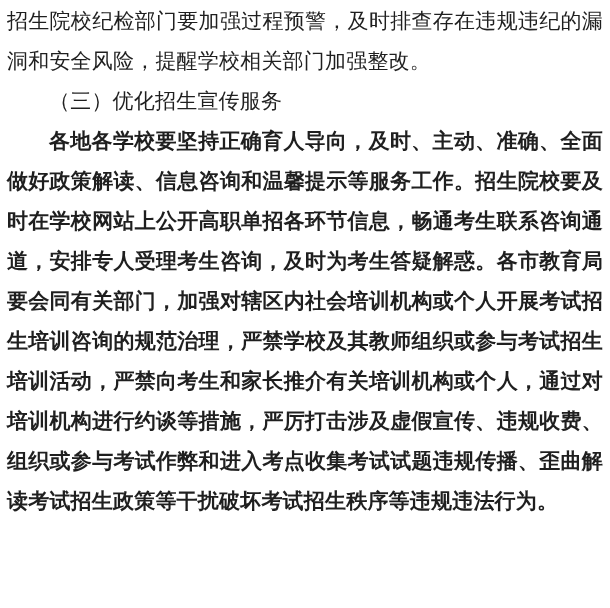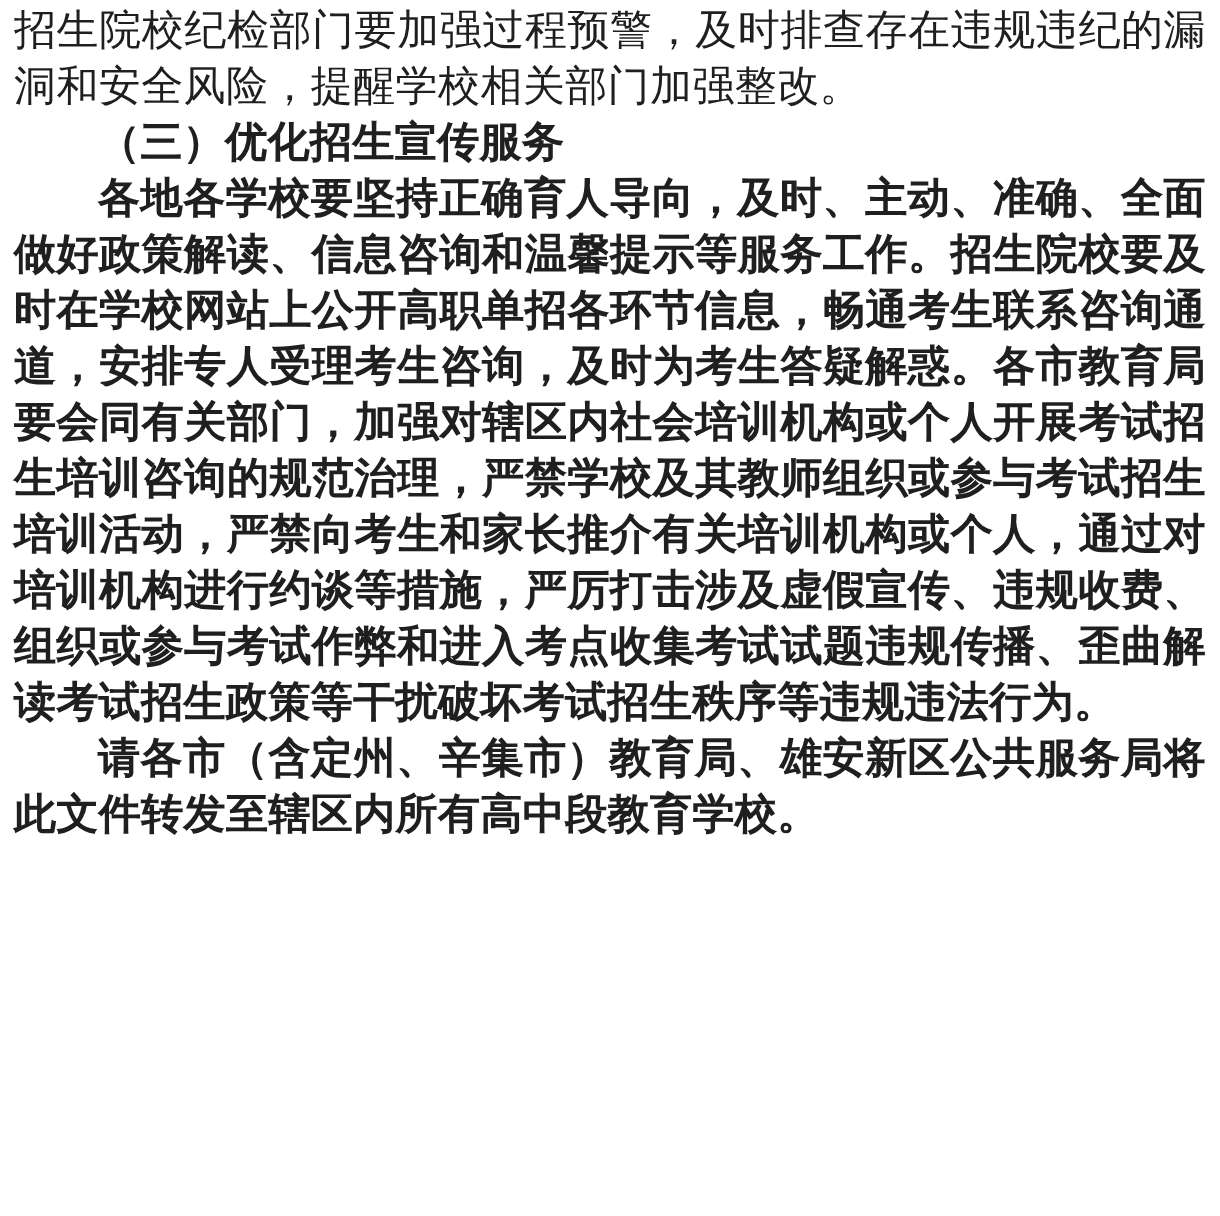--- a/index.html
+++ b/index.html
@@ -14,37 +14,36 @@
   }
   .page {
     box-sizing: border-box;
     width: 610px;
     height: 548px;
     padding: 1px 7px 0 7px;
     background: #ffffff;
     color: #1f1f1f;
     font-family: "DejaVu Serif", "Liberation Serif", serif;
     font-size: 21px;
-    line-height: 28px;
+    line-height: 40px;
     letter-spacing: 0.2px;
   }
   .page p {
     margin: 0;
     text-align: justify;
     text-justify: inter-ideograph;
   }
   .page p.indent {
     text-indent: 2em;
     font-weight: bold;
   }
   .page p.heading {
-    font-weight: 700;
+    font-weight: 400;
   }
 </style>
 </head>
 <body>
 
 <div class="page">
   <p class="body-text">招生院校纪检部门要加强过程预警，及时排查存在违规违纪的漏洞和安全风险，提醒学校相关部门加强整改。</p>
   <p class="heading indent">（三）优化招生宣传服务</p>
   <p class="body-text indent">各地各学校要坚持正确育人导向，及时、主动、准确、全面做好政策解读、信息咨询和温馨提示等服务工作。招生院校要及时在学校网站上公开高职单招各环节信息，畅通考生联系咨询通道，安排专人受理考生咨询，及时为考生答疑解惑。各市教育局要会同有关部门，加强对辖区内社会培训机构或个人开展考试招生培训咨询的规范治理，严禁学校及其教师组织或参与考试招生培训活动，严禁向考生和家长推介有关培训机构或个人，通过对培训机构进行约谈等措施，严厉打击涉及虚假宣传、违规收费、组织或参与考试作弊和进入考点收集考试试题违规传播、歪曲解读考试招生政策等干扰破坏考试招生秩序等违规违法行为。</p>
-  <p class="body-text indent">请各市（含定州、辛集市）教育局、雄安新区公共服务局将此文件转发至辖区内所有高中段教育学校。</p>
 </div>
 
 </body></html>

